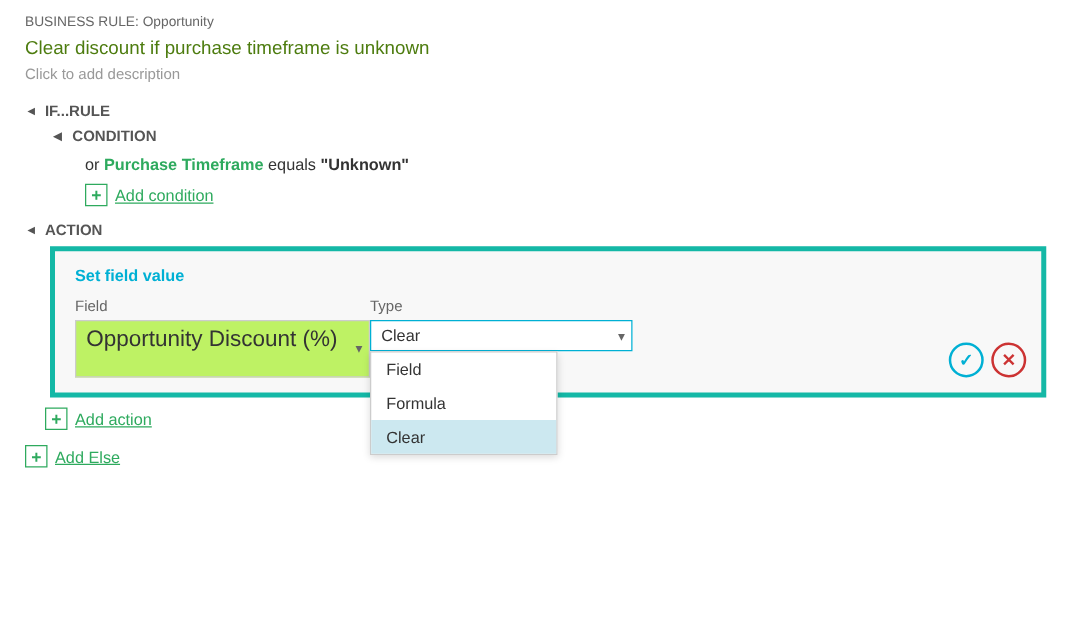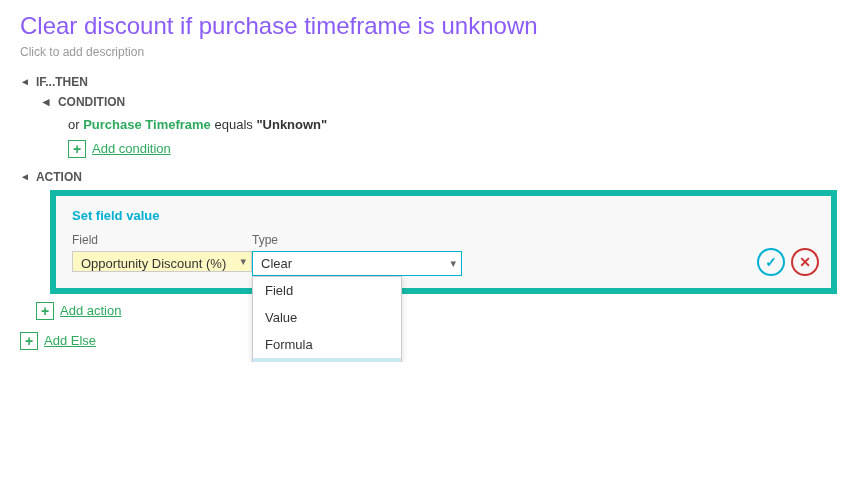--- a/index.html
+++ b/index.html
@@ -14,23 +14,23 @@
       padding: 12px 20px;
     }
 
     .breadcrumb {
       font-size: 11px;
       color: #666;
       margin-bottom: 6px;
     }
 
     .page-title {
-      font-size: 24px;
+      font-size: 15px;
       font-weight: 300;
-      color: #8b5cf6;
+      color: #4d7c0f;
       margin-bottom: 4px;
       line-height: 1.2;
     }
 
     .page-description {
       font-size: 12px;
       color: #999;
       margin-bottom: 16px;
       cursor: pointer;
     }
@@ -123,23 +123,23 @@
       color: #2eaa5e;
       font-size: 13px;
       text-decoration: underline;
     }
 
     .action-section {
       margin-top: 12px;
     }
 
     .action-card {
-      border: 6px solid #14b8a6;
+      border: 4px solid #14b8a6;
       background: #f8f8f8;
-      margin-left: 14px;
+      margin-left: 4px;
       padding: 12px 16px;
       position: relative;
       margin-bottom: 8px;
     }
 
     .action-card-title {
       color: #00b0d4;
       font-weight: 600;
       font-size: 13px;
       margin-bottom: 10px;
@@ -156,23 +156,23 @@
       gap: 4px;
     }
 
     .field-label {
       font-size: 12px;
       color: #666;
     }
 
     .field-select {
       border: 1px solid #ccc;
-      background: #fef9c3;
-      padding: 4px 24px 0 8px;
-      font-size: 13px;
+      background: #bef264;
+      padding: 4px 24px 20px 8px;
+      font-size: 18px;
       color: #333;
       appearance: none;
       -webkit-appearance: none;
       cursor: pointer;
       min-width: 160px;
       position: relative;
     }
 
     .select-wrapper {
       position: relative;
@@ -288,29 +288,30 @@
 
     .section-indent {
       margin-left: 16px;
     }
   </style>
 </head>
 <body>
 
 <div class="page-container">
 
+  <div class="breadcrumb">BUSINESS RULE: Opportunity</div>
 
   <h1 class="page-title">Clear discount if purchase timeframe is unknown</h1>
 
   <div class="page-description">Click to add description</div>
 
   <div class="section">
     <div class="section-header">
       <span class="chevron">◄</span>
-      <span>IF...THEN</span>
+      <span>IF...RULE</span>
     </div>
 
     <div class="section-content">
 
       <div class="subsection-header">
         <span class="chevron">◄</span>
         <span>CONDITION</span>
       </div>
 
       <div class="section-indent">
@@ -355,21 +356,20 @@
 
           <div class="field-group">
             <div class="field-label">Type</div>
             <div class="type-input-wrapper">
               <input type="text" class="type-input" value="Clear" style="">
               <span class="type-input-arrow">▾</span>
 
               
               <div class="dropdown-list">
                 <div class="dropdown-item">Field</div>
-                <div class="dropdown-item">Value</div>
                 <div class="dropdown-item">Formula</div>
                 <div class="dropdown-item selected">Clear</div>
               </div>
             </div>
           </div>
         </div>
 
         <div class="action-card-buttons">
           <div class="icon-btn icon-btn-check">✓</div>
           <div class="icon-btn icon-btn-x">✕</div>

